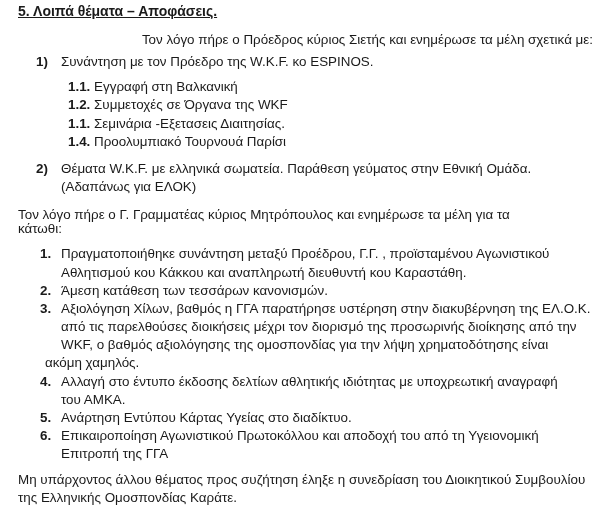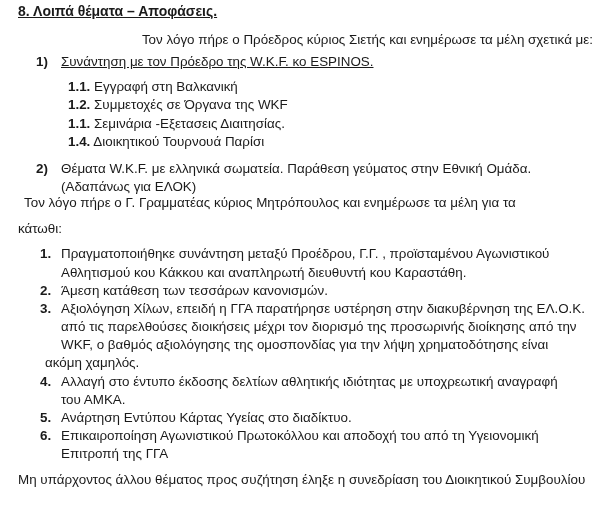--- a/index.html
+++ b/index.html
@@ -15,71 +15,71 @@
     font-weight: bold; text-decoration: underline; font-size: 14px;
   }
   .para { position: absolute; left: 18px; width: 575px; }
   .num { position: absolute; font-weight: bold; }
 </style>
 </head>
 <body style="line-height: 18px;">
 
 <div class="page">
 
-  <div class="heading">8. Λοιπά θέματα – Αποφάσεις.</div>
+  <div class="heading">5. Λοιπά θέματα – Αποφάσεις.</div>
 
   <div class="para" style="top: 31px; text-align: right;">Τον λόγο πήρε ο Πρόεδρος κύριος Σιετής και ενημέρωσε τα μέλη σχετικά με:</div>
 
   <div>
     <span class="num" style="position: absolute; left: 36px; top: 53px;">1)</span>
-    <span style="position: absolute; left: 61px; top: 53px; text-decoration: underline;">Συνάντηση με τον Πρόεδρο της W.K.F. κο ESPINOS.</span>
+    <span style="position: absolute; left: 61px; top: 53px;">Συνάντηση με τον Πρόεδρο της W.K.F. κο ESPINOS.</span>
   </div>
 
   <div>
     <div style="position: absolute; left: 68px; top: 78px;">
       <span style="font-weight:bold;">1.1.</span>
       <span>Εγγραφή στη Βαλκανική</span>
     </div>
     <div style="position: absolute; left: 68px; top: 96px;">
       <span style="font-weight:bold;">1.2.</span>
       <span>Συμμετοχές σε Όργανα της WKF</span>
     </div>
     <div style="position: absolute; left: 68px; top: 115px;">
       <span style="font-weight:bold;">1.1.</span>
       <span>Σεμινάρια -Εξετασεις Διαιτησίας.</span>
     </div>
     <div style="position: absolute; left: 68px; top: 133px;">
       <span style="font-weight:bold;margin-top:32px;">1.4.</span>
-      <span>Διοικητικού Τουρνουά Παρίσι</span>
+      <span>Προολυμπιακό Τουρνουά Παρίσι</span>
     </div>
   </div>
 
   <div>
     <span class="num" style="position: absolute; left: 36px; top: 160px;">2)</span>
     <span style="position: absolute; left: 61px; top: 160px;">Θέματα  W.K.F. με ελληνικά σωματεία. Παράθεση γεύματος στην Εθνική Ομάδα.</span>
     <span style="position: absolute; left: 61px; top: 178px;">(Αδαπάνως για ΕΛΟΚ)</span>
   </div>
 
-  <div class="para" style="top: 194px; margin-left: 6px;">Τον λόγο πήρε ο Γ. Γραμματέας κύριος Μητρόπουλος και ενημέρωσε τα μέλη για τα</div>
+  <div class="para" style="top: 206px;">Τον λόγο πήρε ο Γ. Γραμματέας κύριος Μητρόπουλος και ενημέρωσε τα μέλη για τα</div>
   <div class="para" style="top: 220px;">κάτωθι:</div>
 
   <div>
     <span class="num" style="left: 40px; top: 245px;">1.</span>
     <span style="position: absolute; left: 61px; top: 245px;">Πραγματοποιήθηκε συνάντηση μεταξύ Προέδρου, Γ.Γ. , προϊσταμένου Αγωνιστικού</span>
     <span style="position: absolute; left: 61px; top: 264px;">Αθλητισμού κου Κάκκου   και αναπληρωτή διευθυντή κου Καραστάθη.</span>
   </div>
 
   <div>
     <span class="num" style="left: 40px; top: 282px;">2.</span>
     <span style="position: absolute; left: 61px; top: 282px;">Άμεση κατάθεση των τεσσάρων κανονισμών.</span>
   </div>
 
   <div>
     <span class="num" style="left: 40px; top: 300px;">3.</span>
-    <span style="position: absolute; left: 61px; top: 300px;">Αξιολόγηση Χίλων, επειδή η ΓΓΑ παρατήρησε υστέρηση στην διακυβέρνηση της ΕΛ.Ο.Κ.</span>
+    <span style="position: absolute; left: 61px; top: 300px;">Αξιολόγηση Χίλων, βαθμός η ΓΓΑ παρατήρησε υστέρηση στην διακυβέρνηση της ΕΛ.Ο.Κ.</span>
     <span style="position: absolute; left: 61px; top: 318px;">από τις παρελθούσες διοικήσεις μέχρι τον διορισμό της προσωρινής διοίκησης από την</span>
     <span style="position: absolute; left: 61px; top: 336px;">WKF,  ο βαθμός αξιολόγησης της ομοσπονδίας για την λήψη χρηματοδότησης  είναι</span>
     <span style="position: absolute; left: 45px; top: 354px;">ακόμη χαμηλός.</span>
   </div>
 
   <div>
     <span class="num" style="left: 40px; top: 373px;">4.</span>
     <span style="position: absolute; left: 61px; top: 373px;">Αλλαγή στο έντυπο έκδοσης δελτίων αθλητικής ιδιότητας με υποχρεωτική αναγραφή</span>
     <span style="position: absolute; left: 61px; top: 391px;">του ΑΜΚΑ.</span>
   </div>
@@ -89,13 +89,14 @@
     <span style="position: absolute; left: 61px; top: 409px;">Ανάρτηση Εντύπου Κάρτας Υγείας στο διαδίκτυο.</span>
   </div>
 
   <div>
     <span class="num" style="left: 40px; top: 427px;">6.</span>
     <span style="position: absolute; left: 61px; top: 427px;">Επικαιροποίηση Αγωνιστικού Πρωτοκόλλου και αποδοχή του από τη  Υγειονομική</span>
     <span style="position: absolute; left: 61px; top: 445px;">Επιτροπή της ΓΓΑ</span>
   </div>
 
   <div class="para" style="top: 471px;">Μη υπάρχοντος άλλου θέματος προς συζήτηση έληξε η συνεδρίαση του Διοικητικού Συμβουλίου</div>
+  <div class="para" style="top: 489px;">της Ελληνικής Ομοσπονδίας Καράτε.</div>
 </div>
 
 </body></html>

